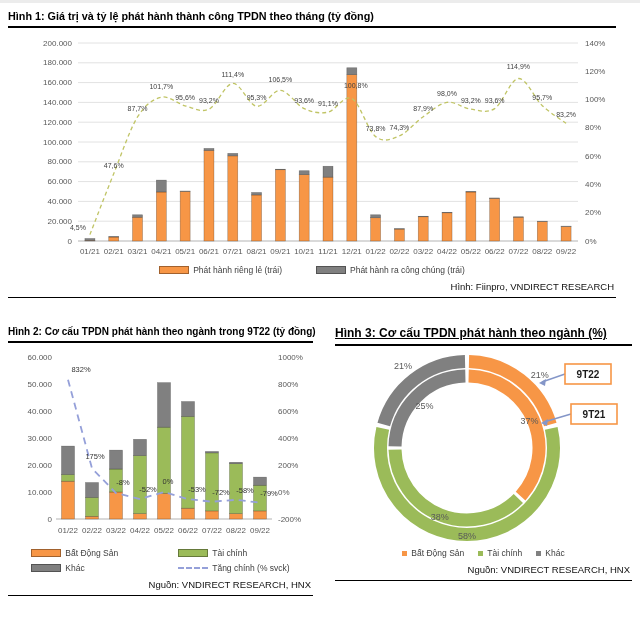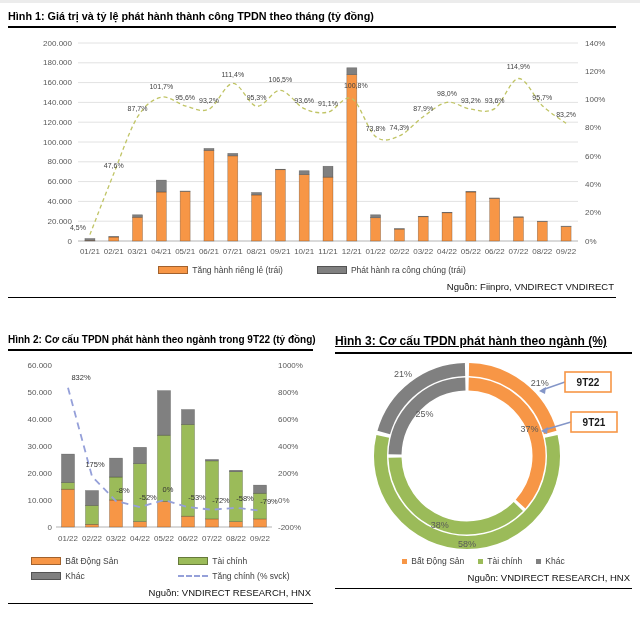--- a/index.html
+++ b/index.html
@@ -2,21 +2,21 @@
 <html><head>
 <meta charset="utf-8">
 <style>
   html,body{margin:0;padding:0;background:#fff;}
   body{width:640px;height:626px;font-family:"Liberation Sans",sans-serif;box-sizing:border-box;border-top:3px solid #ececec;}
   .page{padding:3px 24px 0 8px;}
   .fig-title{font-size:10.8px;font-weight:bold;color:#000;padding:4px 0 4px 0;white-space:nowrap;}
   .title-rule{border-bottom:2.5px solid #000;height:0;}
   .bottom-rule{border-bottom:1.8px solid #000;height:0;}
   .source{font-size:9.5px;color:#111;text-align:right;padding:4px 2px 5px 0;}
-  .row{display:flex;gap:22px;margin-top:32px;}
+  .row{display:flex;gap:22px;margin-top:24px;}
   .col2{width:305px;}
   .col3{width:297px;}
   svg{display:block;}
   svg text{font-family:"Liberation Sans",sans-serif;}
   .ax{font-size:8px;fill:#595959;}
   .pl{font-size:7px;fill:#3f3f3f;}
   .pl2{font-size:7.5px;fill:#333;}
   .dl{font-size:9px;fill:#595959;}
   .co{font-size:10px;font-weight:bold;fill:#1a1a1a;}
   .legend{display:flex;justify-content:center;align-items:center;gap:34px;font-size:8.5px;color:#404040;padding:5px 0 2px 0;}
@@ -154,28 +154,28 @@
           <text x="462.8571428571429" y="75.18857142857144" text-anchor="middle" class="pl">93,2%</text>
           <text x="486.6666666666667" y="74.62285714285716" text-anchor="middle" class="pl">93,6%</text>
           <text x="510.4761904761905" y="41.49857142857144" text-anchor="middle" class="pl">114,9%</text>
           <text x="534.2857142857142" y="71.65285714285713" text-anchor="middle" class="pl">95,7%</text>
           <text x="558.0952380952381" y="89.33142857142857" text-anchor="middle" class="pl">83,2%</text>
         </g>
       </svg>
     <div class="legend" id="legend1">
         <span class="li">
           <span class="sw" style="background: rgb(247, 150, 70);"></span>
-          <span>Tăng hành riêng lẻ (trái)</span>
+          <span>Phát hành riêng lẻ (trái)</span>
         </span>
         <span class="li">
           <span class="sw" style="background: rgb(128, 128, 128);"></span>
           <span>Phát hành ra công chúng (trái)</span>
         </span>
       </div>
-    <div class="source">Nguồn: Fiinpro, VNDIRECT VNDIRECT</div>
+    <div class="source">Hình: Fiinpro, VNDIRECT RESEARCH</div>
     <div class="bottom-rule"></div>
   </section>
 
   <div class="row">
     <section class="col2">
       <div class="fig-title" style="font-size:10px;">Hình 2: Cơ cấu TPDN phát hành theo ngành trong 9T22 (tỷ đồng)</div>
       <div class="title-rule"></div>
       <svg id="chart2" width="305" height="200" viewBox="0 0 305 200">
           <g>
             <text x="44" y="16.5" text-anchor="end" class="ax">60.000</text>

